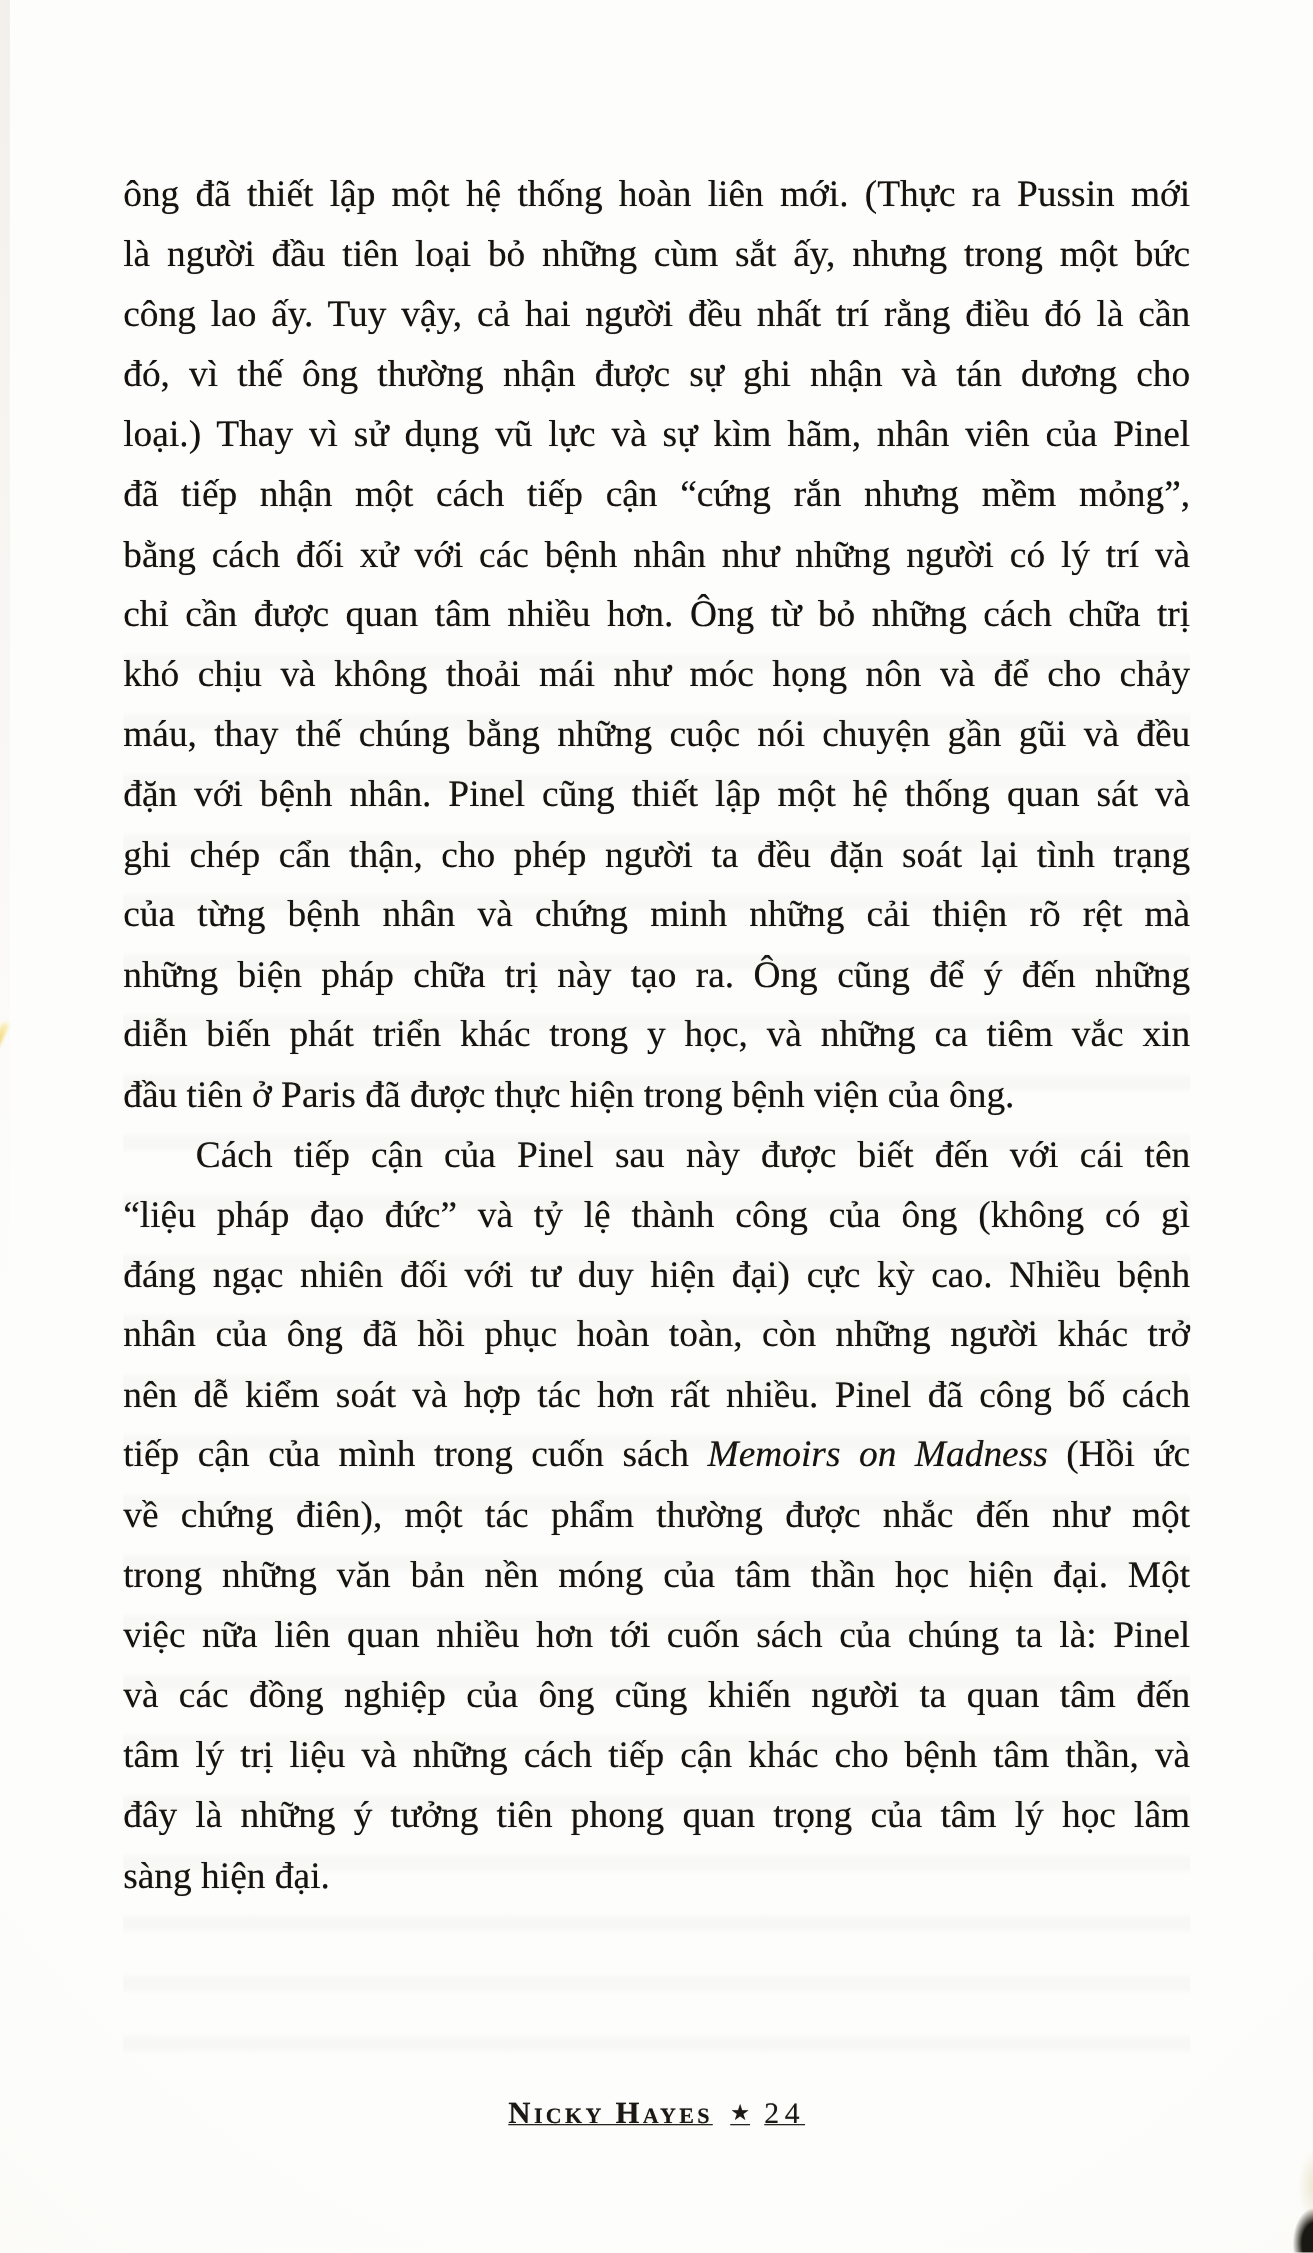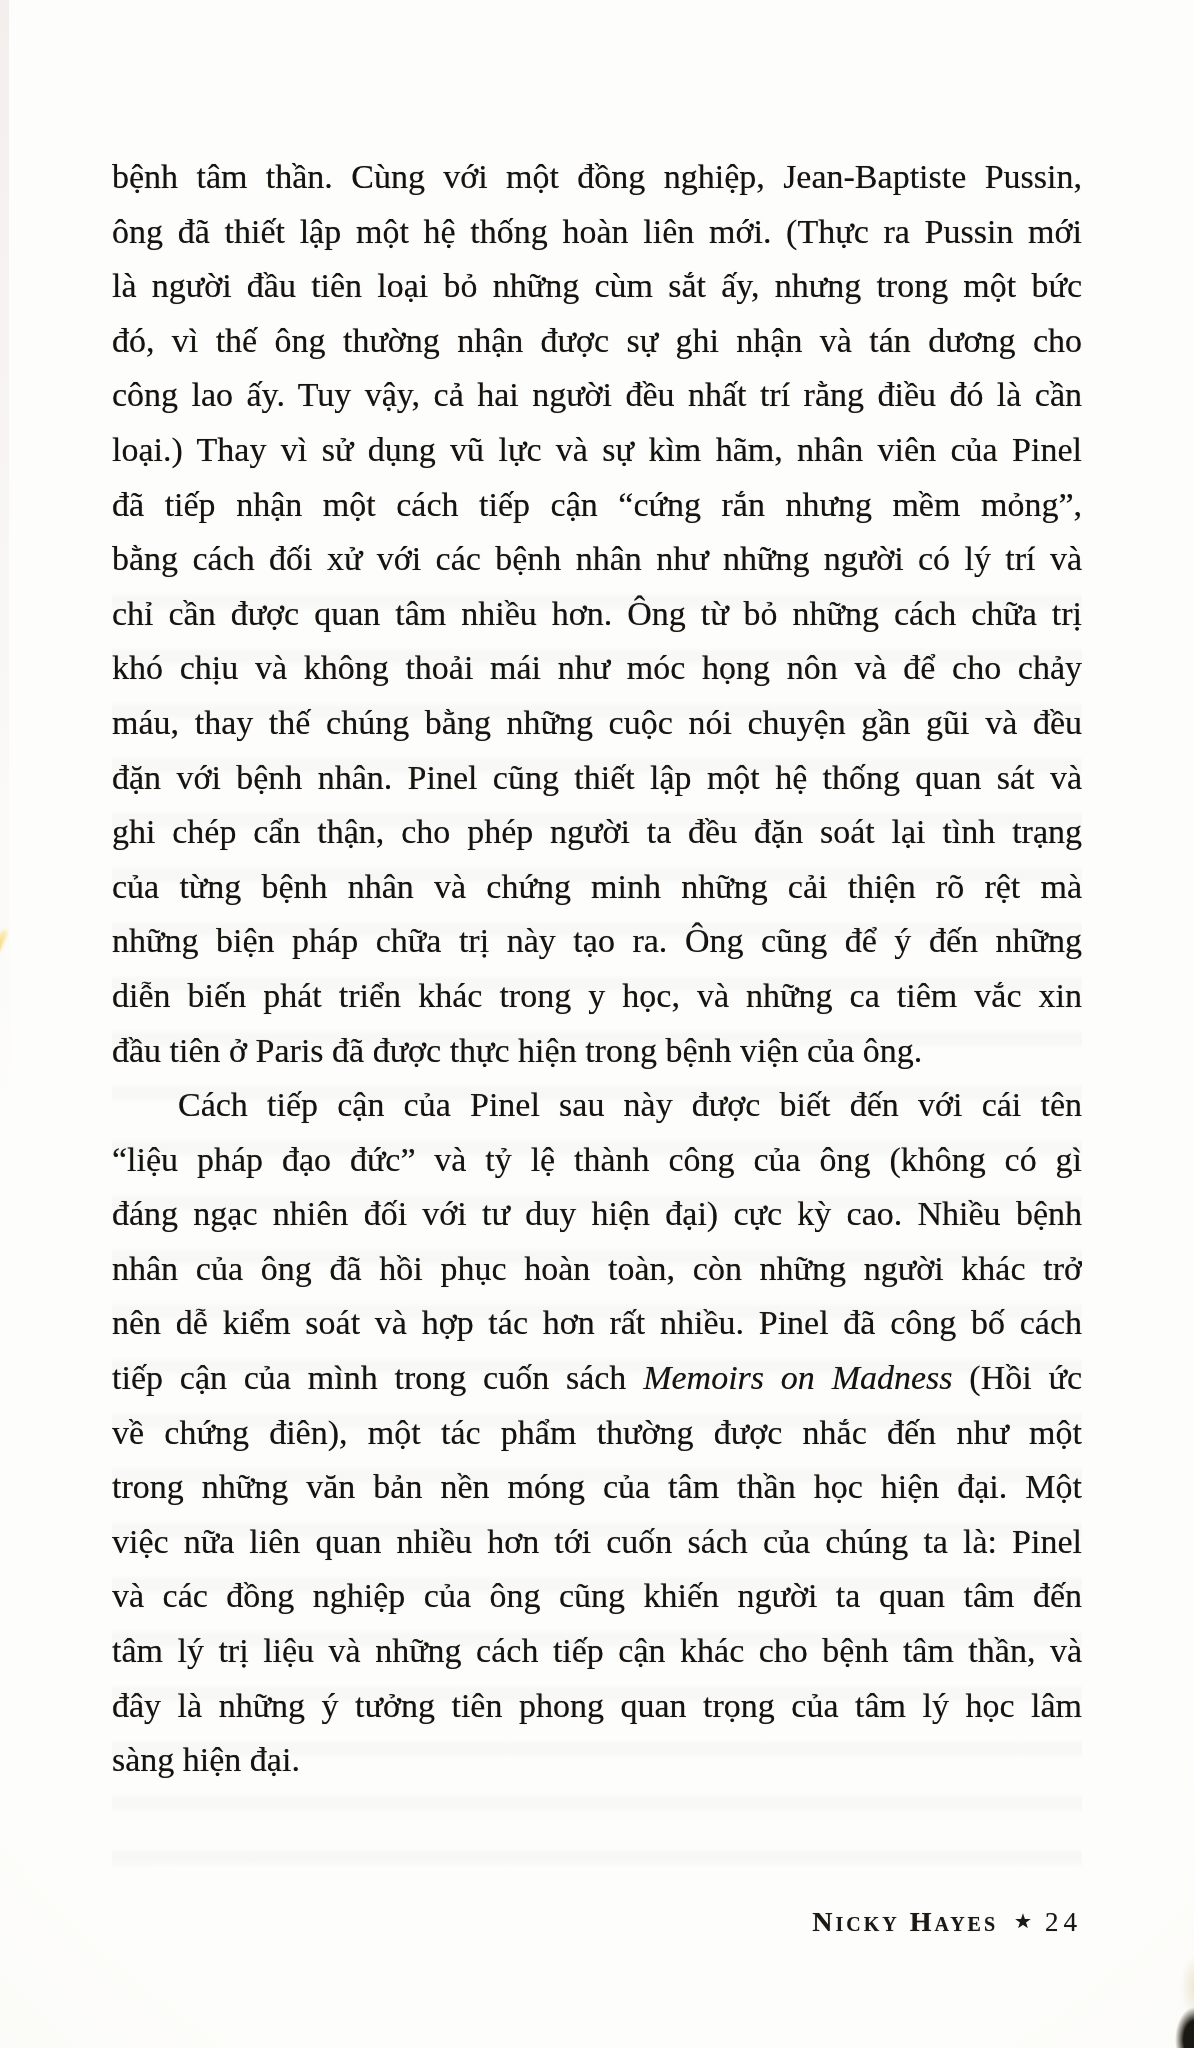--- a/index.html
+++ b/index.html
@@ -49,23 +49,24 @@
   }
 
   
   .footer {
     position: absolute;
     left: 112px;
     top: 1898px;
     width: 970px;
     height: 46px;
     line-height: 46px;
-    text-align: right;
+    text-align: center;
     color: #1c1914;
     text-shadow: 0 0 0.7px rgba(20, 16, 10, 0.5);
+    text-decoration: underline;
   }
   .footer .author {
     font-variant: small-caps;
     font-weight: 700;
     font-size: 28px;
     letter-spacing: 3px;
   }
   .footer .star {
     font-size: 20px;
     padding: 0 13px 0 16px;
@@ -127,25 +128,24 @@
     );
     pointer-events: none;
   }
 </style>
 </head>
 <body>
 
 <div class="page">
 
   <div class="text-block">
-      <div class="line justify">bệnh tâm thần. Cùng với một đồng nghiệp, Jean-Baptiste Pussin,</div>
       <div class="line justify">ông đã thiết lập một hệ thống hoàn liên mới. (Thực ra Pussin mới</div>
       <div class="line justify">là người đầu tiên loại bỏ những cùm sắt ấy, nhưng trong một bức</div>
+      <div class="line justify">công lao ấy. Tuy vậy, cả hai người đều nhất trí rằng điều đó là cần</div>
       <div class="line justify">đó, vì thế ông thường nhận được sự ghi nhận và tán dương cho</div>
-      <div class="line justify">công lao ấy. Tuy vậy, cả hai người đều nhất trí rằng điều đó là cần</div>
       <div class="line justify">loại.) Thay vì sử dụng vũ lực và sự kìm hãm, nhân viên của Pinel</div>
       <div class="line justify">đã tiếp nhận một cách tiếp cận “cứng rắn nhưng mềm mỏng”,</div>
       <div class="line justify">bằng cách đối xử với các bệnh nhân như những người có lý trí và</div>
       <div class="line justify">chỉ cần được quan tâm nhiều hơn. Ông từ bỏ những cách chữa trị</div>
       <div class="line justify">khó chịu và không thoải mái như móc họng nôn và để cho chảy</div>
       <div class="line justify">máu, thay thế chúng bằng những cuộc nói chuyện gần gũi và đều</div>
       <div class="line justify">đặn với bệnh nhân. Pinel cũng thiết lập một hệ thống quan sát và</div>
       <div class="line justify">ghi chép cẩn thận, cho phép người ta đều đặn soát lại tình trạng</div>
       <div class="line justify">của từng bệnh nhân và chứng minh những cải thiện rõ rệt mà</div>
       <div class="line justify">những biện pháp chữa trị này tạo ra. Ông cũng để ý đến những</div>

